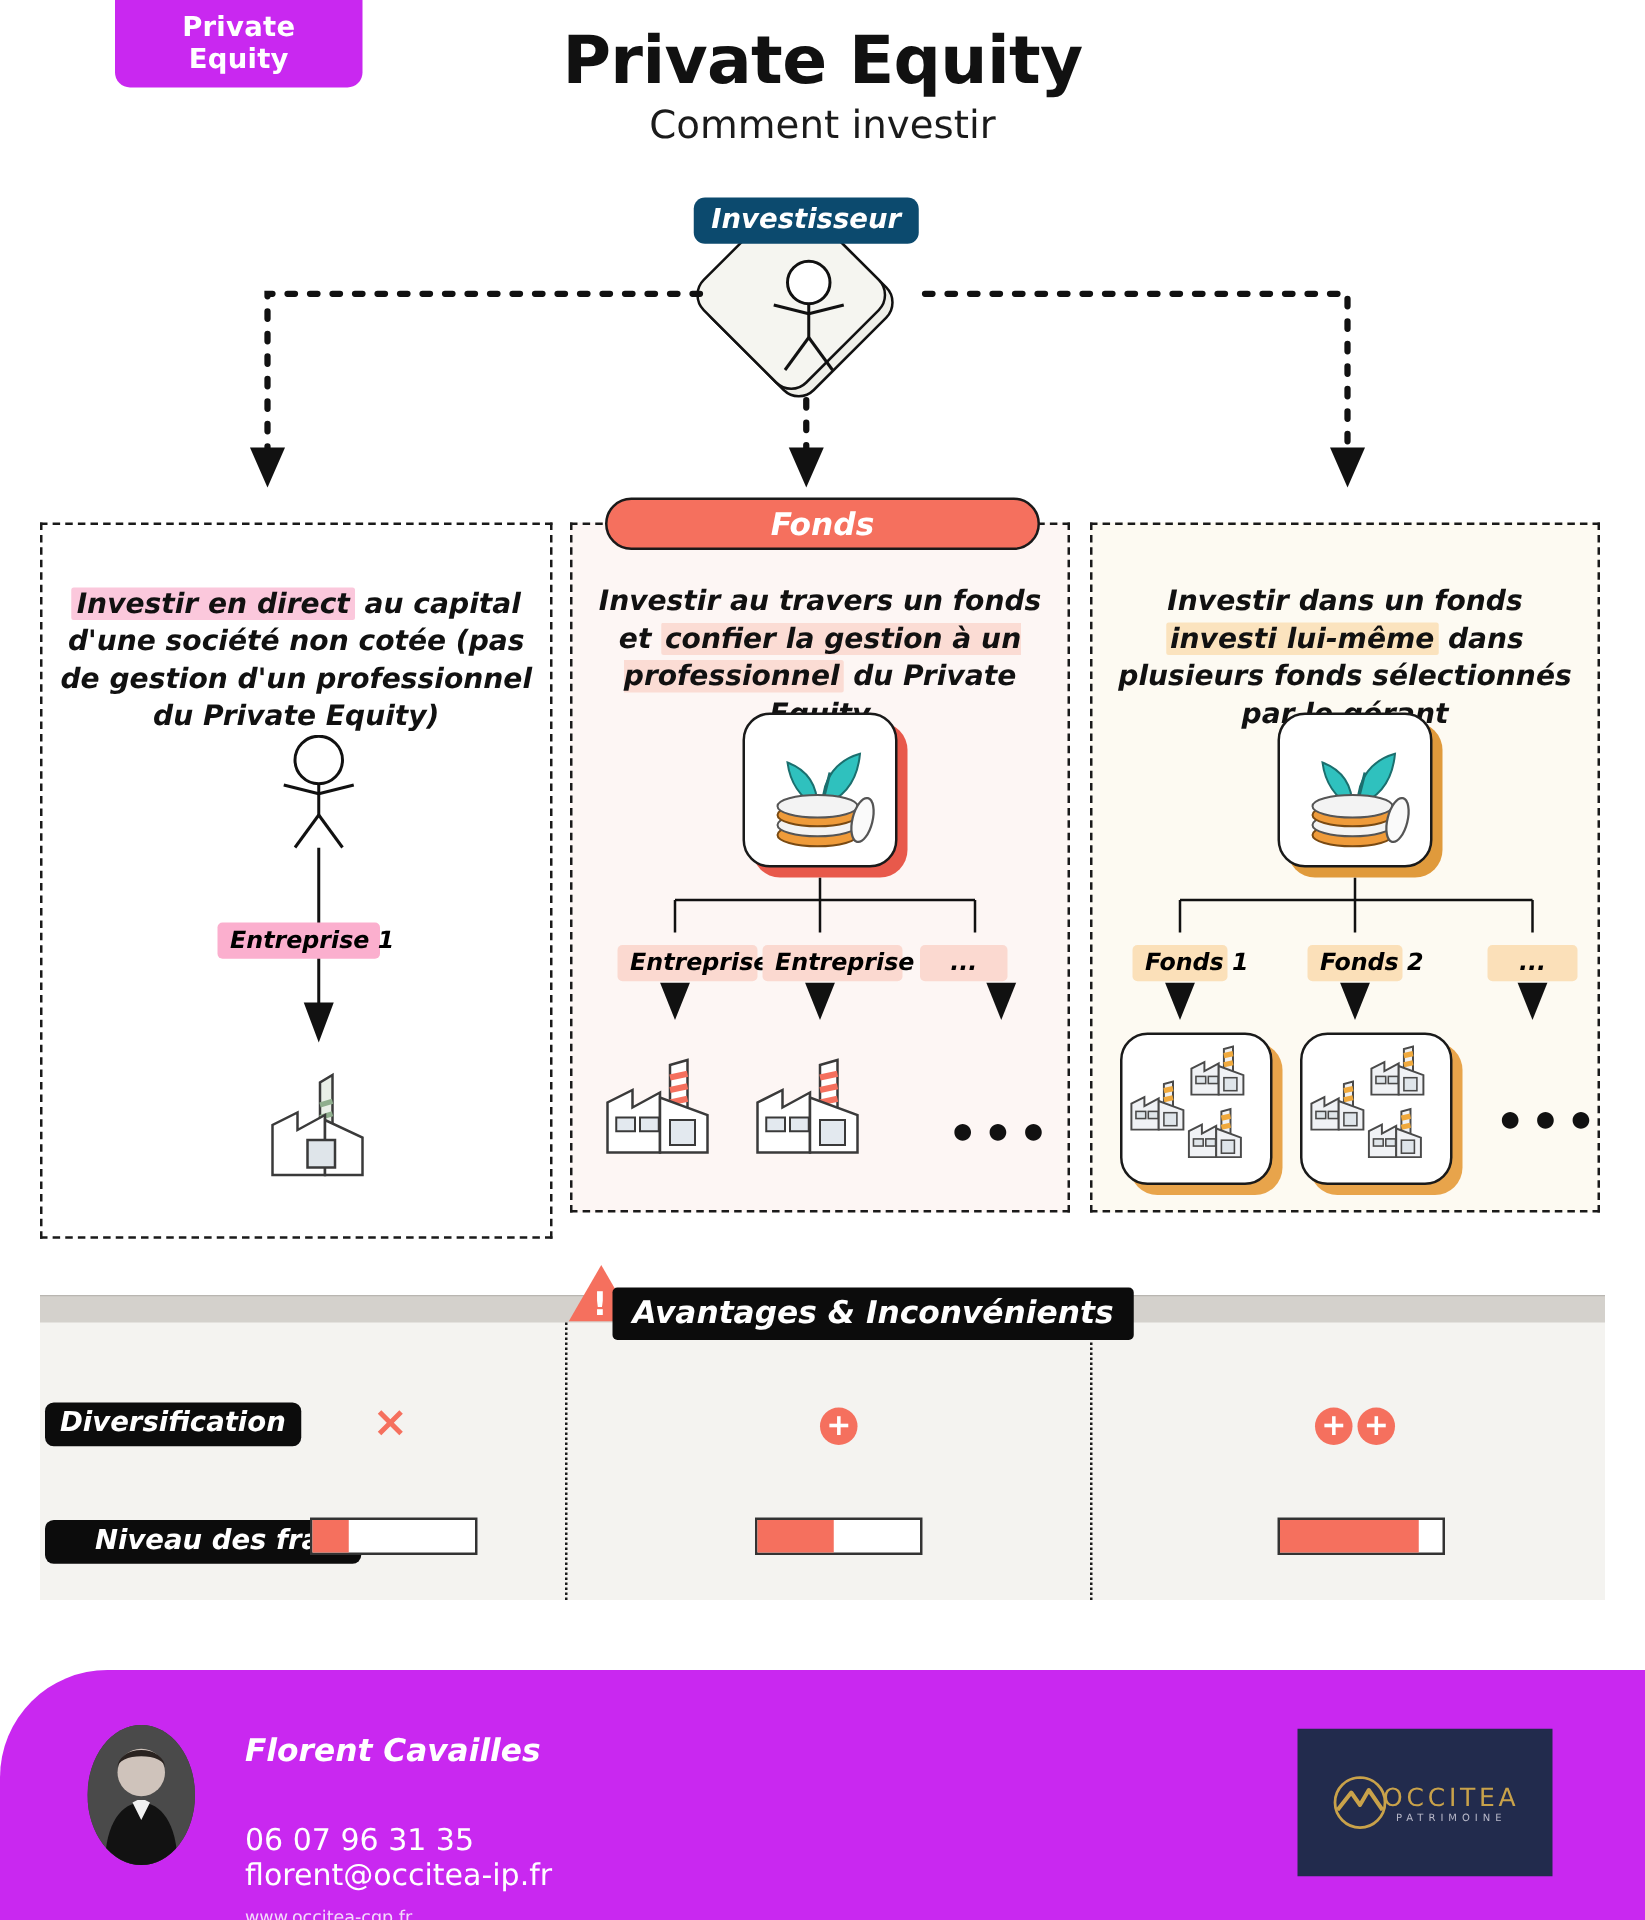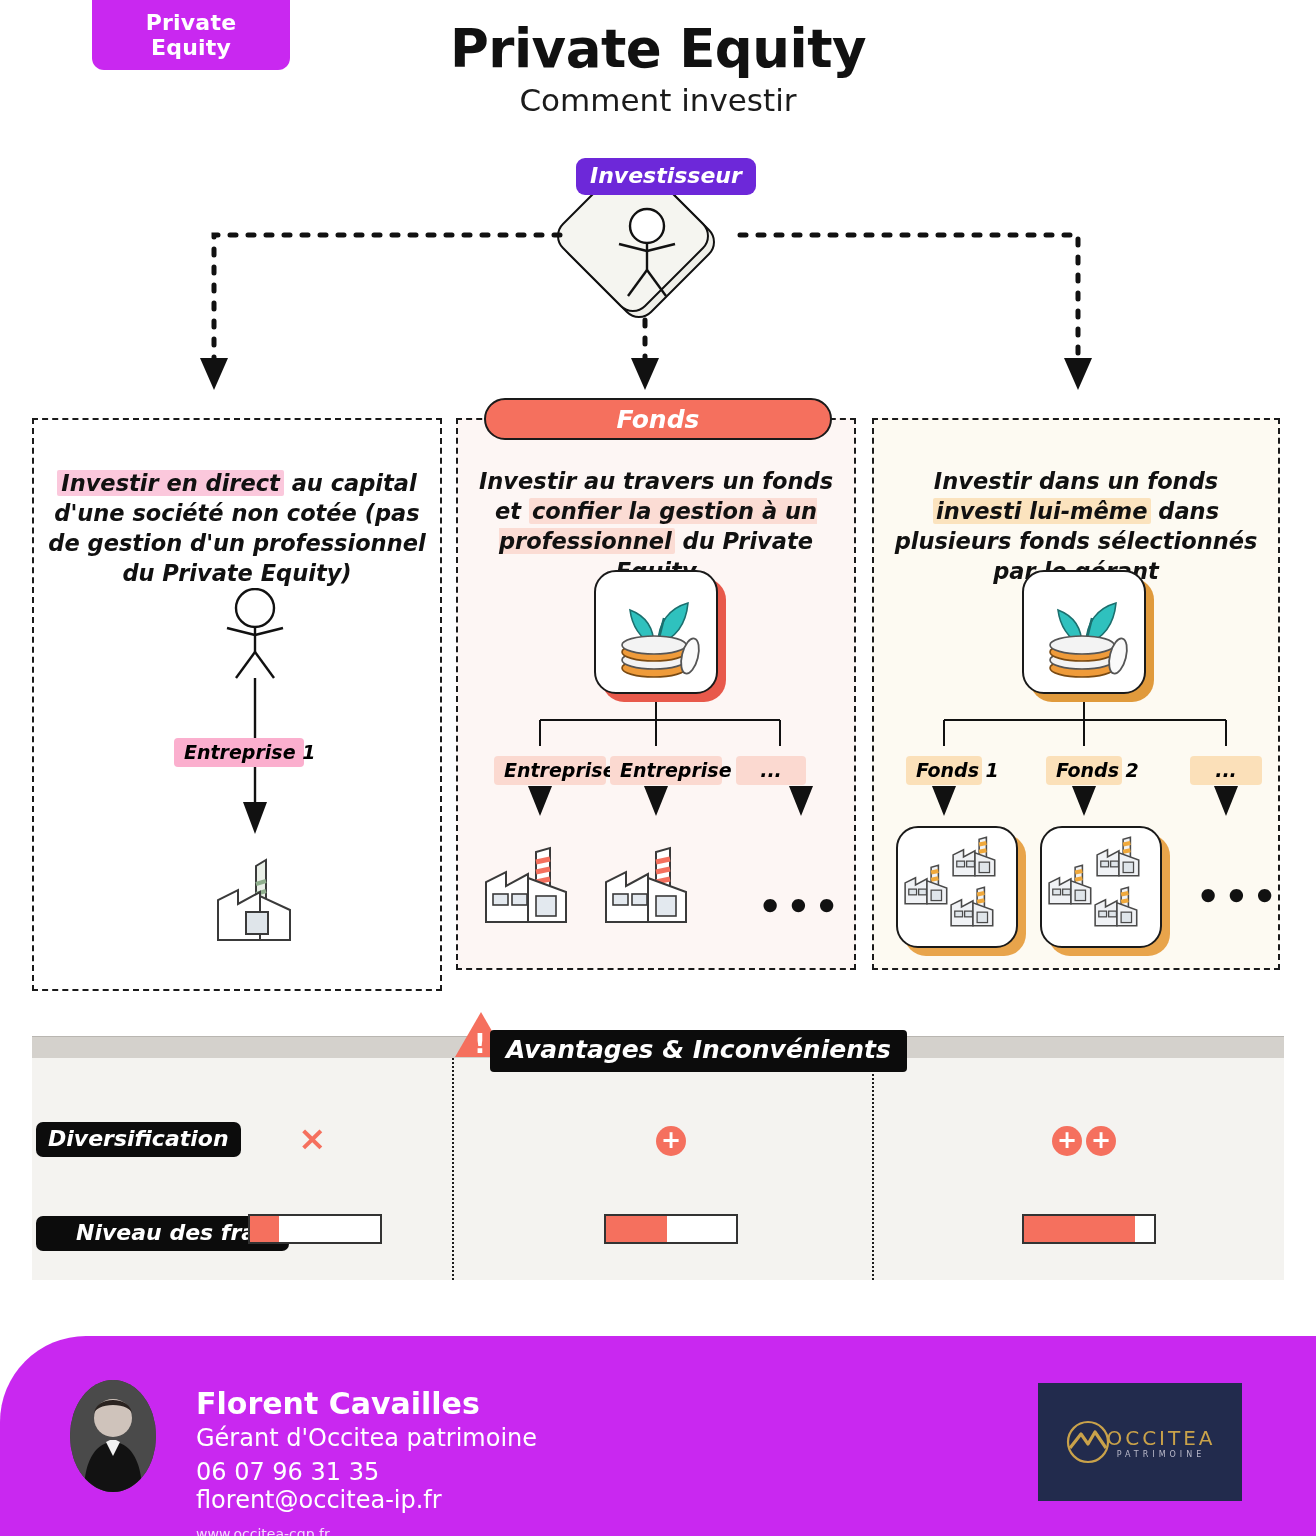--- a/index.html
+++ b/index.html
@@ -35,22 +35,22 @@
     position: absolute; left: 22px; top: 25px; width: 118px; height: 118px;
     background: #efefe9; border: 2.5px solid #111; border-radius: 18px;
     transform: rotate(45deg);
   }
   #investor-diamond {
     position: absolute; left: 16px; top: 19px; width: 118px; height: 118px;
     background: #f5f5f0; border: 2.5px solid #111; border-radius: 18px;
     transform: rotate(45deg);
   }
   #investor-label {
-    position: absolute; left: -3px; top: 0px; background: #6d28d9; color: #fff;
-    padding: 5px 14px 7px; border-radius: 9px; font-size: 22px; white-space: nowrap; z-index: 5; margin-left: 21px;
+    position: absolute; left: -3px; top: 0px; background: #0c4a6e; color: #fff;
+    padding: 5px 14px 7px; border-radius: 9px; font-size: 22px; white-space: nowrap; z-index: 5;
   }
   #investor-figure { position: absolute; left: 48px; top: 48px; z-index: 4; }
 
   
   .connector { position: absolute; }
 
   
   .panel { position: absolute; top: 418px; border: 2.5px dashed #1a1a1a; }
   #panel-direct { left: 32px; width: 410px; height: 573px; background: #ffffff; }
   #panel-fonds  { left: 456px; width: 400px; height: 552px; background: #fdf6f4; }
@@ -105,21 +105,21 @@
   .feebar { position: absolute; height: 30px; border: 2px solid #333; background: #fff; }
   .feefill { height: 100%; background: #F5705E; }
 
   
   #footer {
     position: absolute; left: 0; top: 1336px; width: 1316px; height: 200px;
     background: #C928F0; border-top-left-radius: 86px;
   }
   #footer-avatar { position: absolute; left: 70px; top: 44px; width: 86px; height: 112px;
     border-radius: 43px / 56px; overflow: hidden; background: #3d3d3d; }
-  #footer-name { position: absolute; left: 196px; top: 50px; color: #fff; font-size: 30px; font-weight: 800; }
+  #footer-name { position: absolute; left: 196px; top: 50px; color: #fff; font-size: 25px; font-weight: 800; font-style: italic; }
   #footer-role { position: absolute; left: 196px; top: 88px; color: #fff; font-size: 24px; }
   #footer-phone { position: absolute; left: 196px; top: 122px; color: #fff; font-size: 24px; }
   #footer-email { position: absolute; left: 196px; top: 150px; color: #fff; font-size: 24px; }
   #footer-web { position: absolute; left: 196px; top: 190px; color: #f4dcfb; font-size: 14px; }
   #footer-logo { position: absolute; left: 1038px; top: 1383px; width: 204px; height: 118px;
     background: #222B4D; display: flex; align-items: center; justify-content: center; }
   #logo-text { color: #C9A24A; font-size: 20px; letter-spacing: 3px; }
   #logo-sub { color: #b9b9c9; font-size: 8px; letter-spacing: 4px; text-align: center; }
 </style>
 </head>
@@ -382,21 +382,20 @@
   <div id="footer-avatar">
     <svg width="86" height="112" viewBox="0 0 86 112">
       <rect width="86" height="112" fill="#4a4a4a"></rect>
       <circle cx="43" cy="38" r="19" fill="#cfc3bb"></circle>
       <path d="M43 20 a19 14 0 0 1 19 14 a19 9 0 0 0 -38 0 a19 14 0 0 1 19 -14z" fill="#2a2320"></path>
       <path d="M14 112 C14 78 28 62 43 62 C58 62 72 78 72 112 Z" fill="#121212"></path>
       <path d="M36 62 L43 76 L50 62 L46 60 L40 60 Z" fill="#f2f2f2"></path>
     </svg>
   </div>
   <div id="footer-name">Florent Cavailles</div>
-  <div id="footer-role">Gérant d'Occitea patrimoine</div>
   <div id="footer-phone">06 07 96 31 35</div>
   <div id="footer-email">florent@occitea-ip.fr</div>
   <div id="footer-web">www.occitea-cgp.fr</div>
 </div>
 <div id="footer-logo">
   <svg width="48" height="48" viewBox="0 0 48 48">
     <circle cx="24" cy="24" r="20" fill="none" stroke="#C9A24A" stroke-width="2.2"></circle>
     <path d="M6 30 L17 16 L24 26 L31 14 L42 30" fill="none" stroke="#C9A24A" stroke-width="3.2" stroke-linejoin="round"></path>
   </svg>
   <div style="margin-left:-6px;">

